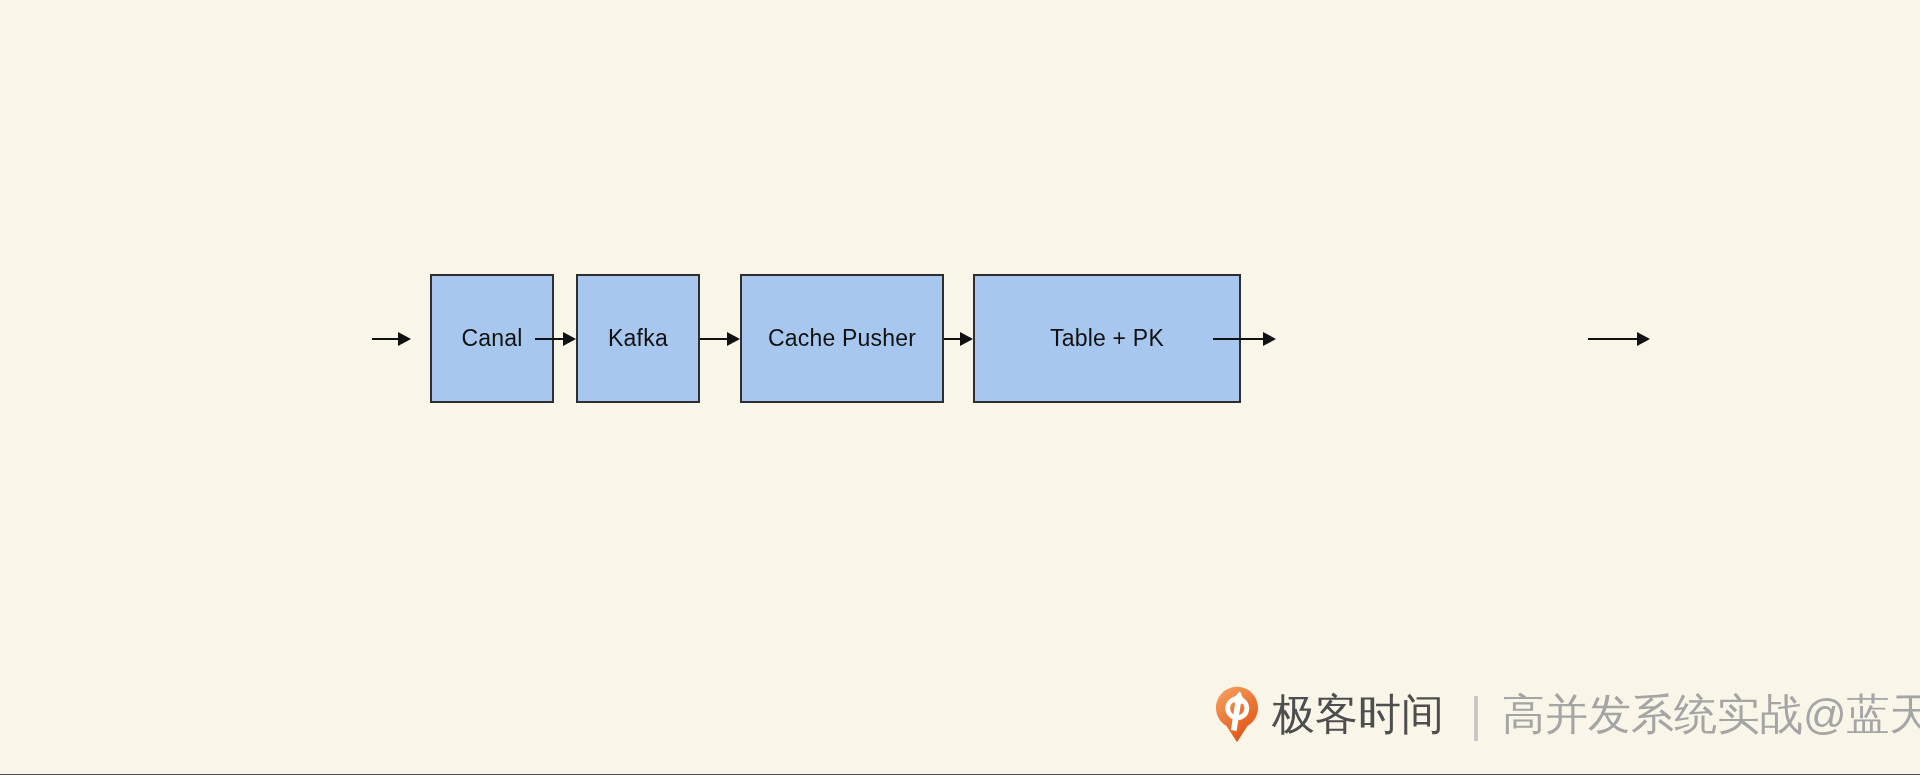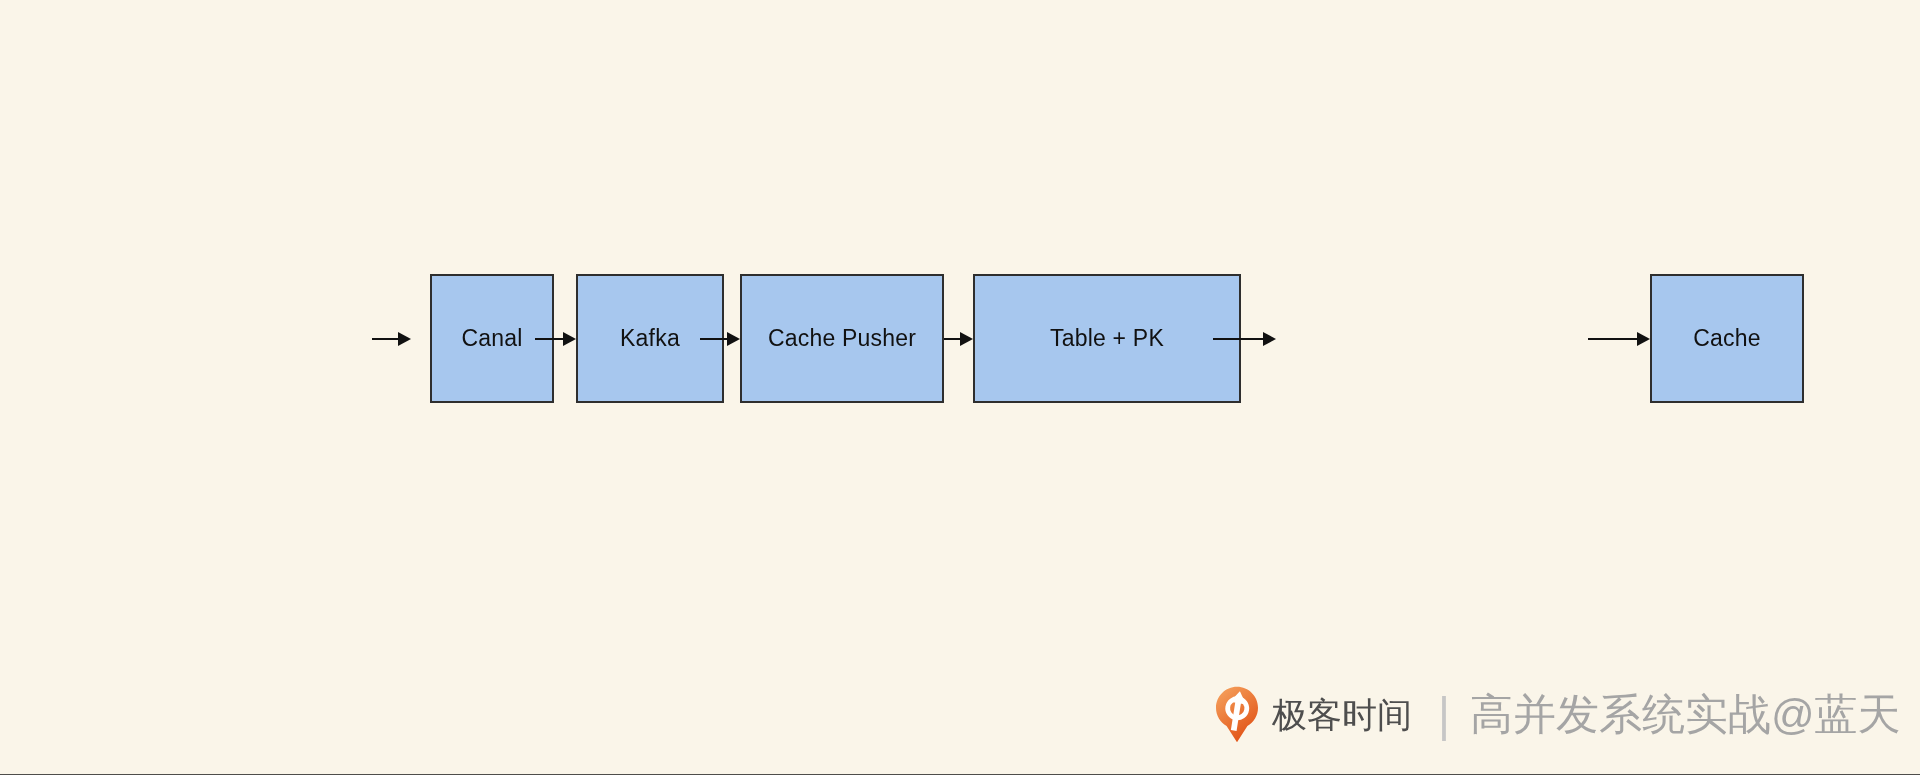--- a/index.html
+++ b/index.html
@@ -26,21 +26,21 @@
     top:274px;height:129px;
     background:var(--node_fill);
     border:2px solid var(--node_border);
     display:flex;align-items:center;justify-content:center;
     font-size:23px;color:var(--node_text);
     text-align:center;
     letter-spacing:0.2px;
   }
   .n1{left:132px;width:240px;}
   .n2{left:430px;width:124px;}
-  .n3{left:576px;width:148px;}
+  .n3{left:576px;width:124px;}
   .n4{left:740px;width:204px;}
   .n5{left:973px;width:268px;}
   .n6{left:1276px;width:312px;}
   .n7{left:1650px;width:154px;}
   
   .arrow{position:absolute;top:331px;height:16px;}
   .a1{left:372px;width:39px;}
   .a2{left:535px;width:41px;}
   .a3{left:700px;width:40px;}
   .a4{left:944px;width:29px;}
@@ -56,21 +56,21 @@
     border-top:7px solid transparent;
     border-bottom:7px solid transparent;
   }
   
   .watermark{
     position:absolute;left:1216px;top:684px;height:60px;
     display:flex;align-items:center;white-space:nowrap;
   }
   .wm-icon{width:42px;height:57px;margin-right:14px;flex:0 0 auto;}
   .wm-brand{
-    font-size:35px;line-height:1;color:var(--brand_text);
+    font-size:43px;line-height:1;color:var(--brand_text);
     font-weight:500;
   }
   .wm-sep{
     font-size:46px;line-height:1;color:var(--separator_color);
     margin:0 20px 0 26px;font-weight:200;
     transform:scaleY(1.05);
   }
   .wm-course{
     font-size:43px;line-height:1;color:var(--course_text);
   }
@@ -89,23 +89,20 @@
     <span>Canal</span>
   </div>
   <div class="node n3">
     <span>Kafka</span>
   </div>
   <div class="node n4">
     <span>Cache Pusher</span>
   </div>
   <div class="node n5">
     <span>Table + PK</span>
-  </div>
-  <div class="node n7">
-    <span>Cache</span>
   </div>
 
   <div class="arrow a1">
       <span class="line"></span>
       <span class="head"></span>
     </div>
   <div class="arrow a2">
       <span class="line"></span>
       <span class="head"></span>
     </div>

